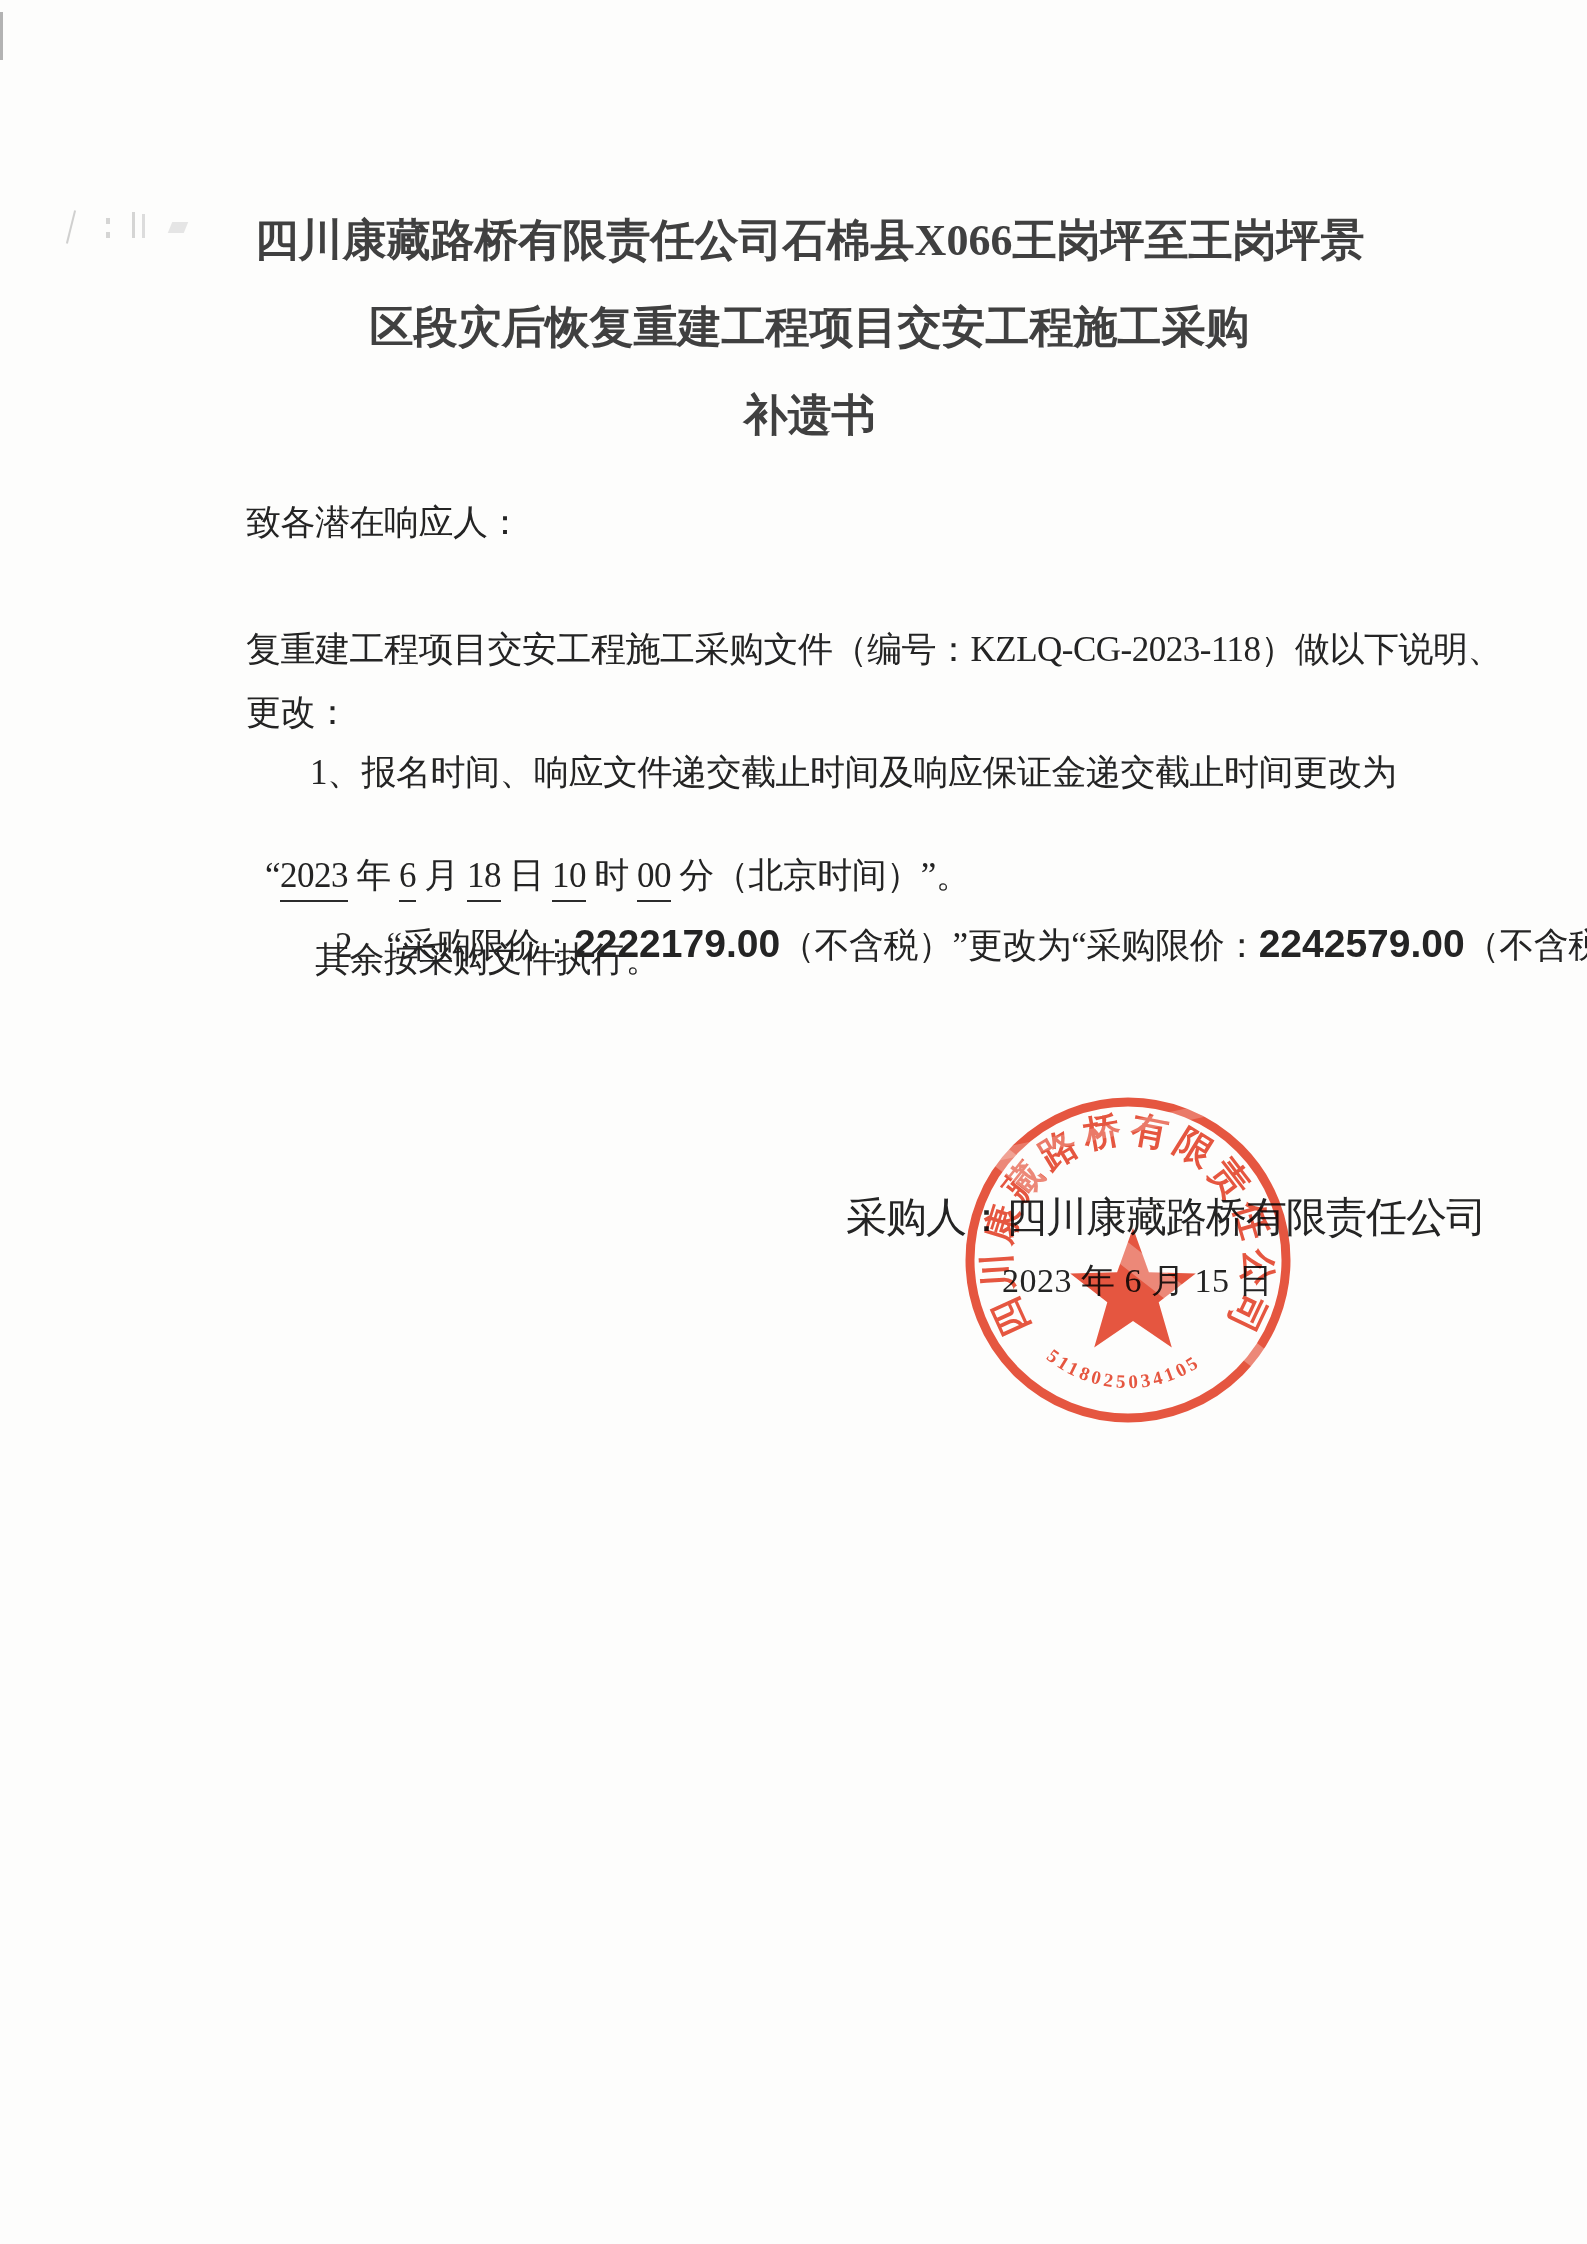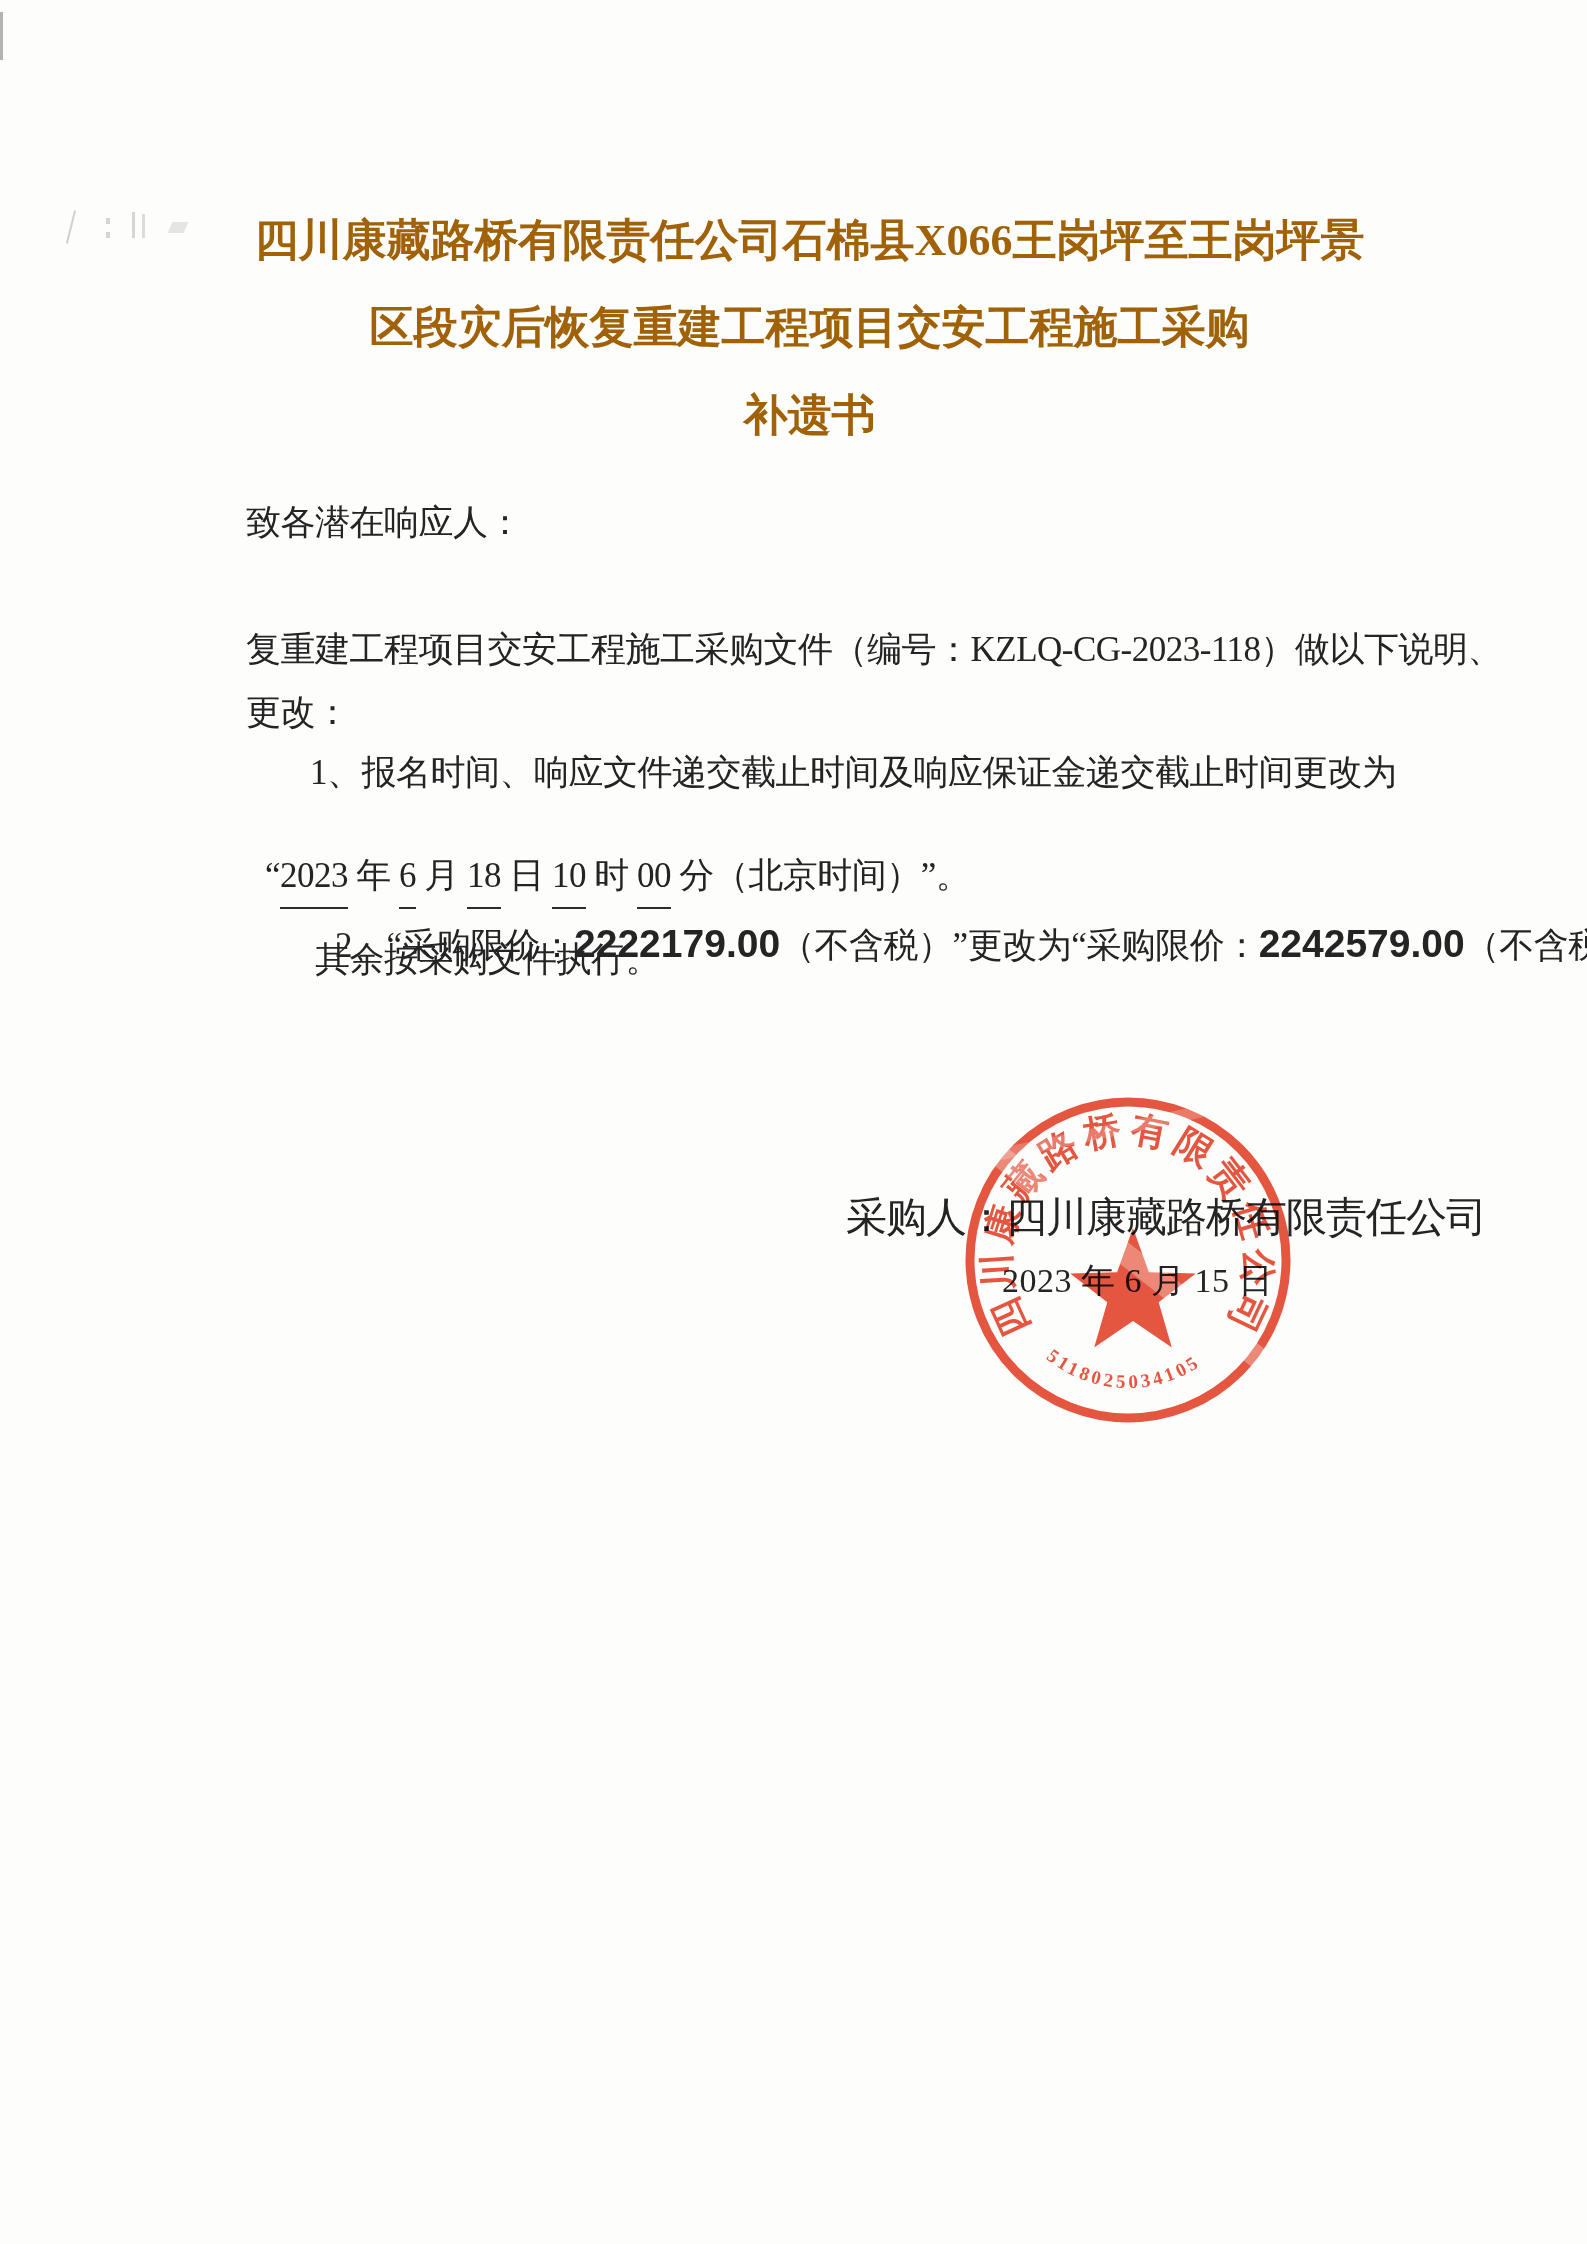--- a/index.html
+++ b/index.html
@@ -18,39 +18,39 @@
   .scuff-b1{left:106px;top:218px;width:4px;height:6px;opacity:.4;}
   .scuff-b2{left:106px;top:232px;width:4px;height:6px;opacity:.4;}
   .scuff-c1{left:132px;top:212px;width:3px;height:26px;opacity:.4;}
   .scuff-c2{left:142px;top:214px;width:3px;height:24px;opacity:.32;}
   .scuff-d{left:170px;top:222px;width:16px;height:11px;opacity:.28;transform:skewX(-22deg);background:#aaa;}
   
   .title-line{
     position:absolute;left:0;right:0;
     text-align:center;padding-left:32px;
     font-weight:700;font-size:44px;letter-spacing:0px;
-    color:#a16207;white-space:pre;line-height:1.15;
+    color:#404040;white-space:pre;line-height:1.15;
   }
   .t1{top:216px;}
   .t2{top:303px;}
   .t3{top:391px;}
   
   .l{
     position:absolute;font-size:35px;letter-spacing:-0.5px;
     color:#242424;white-space:pre;line-height:1.15;
   }
   .salutation{left:246px;top:503px;}
   .intro1{left:310px;top:568px;}
   .intro2{left:246px;top:630px;}
   .intro3{left:246px;top:693px;}
   .item1a{left:310px;top:753px;}
   .item1b{left:232px;top:816px;}
   .item2a{left:302px;top:882px;}
   .item2b{left:315px;top:940px;}
-  .u{border-bottom:2px solid #2c2c2c;padding-bottom:12px;}
+  .u{border-bottom:2px solid #2c2c2c;padding-bottom:5px;}
   .num{font-family:"Liberation Sans","DejaVu Sans",sans-serif;font-weight:600;font-size:39px;letter-spacing:0;}
   
   .buyer-line{position:absolute;left:846px;top:1190px;font-size:41px;letter-spacing:-1px;white-space:pre;color:#242424;}
   .date-line{position:absolute;left:1002px;top:1258px;font-size:34px;letter-spacing:0.5px;white-space:pre;color:#242424;}
   
   .stamp{
     position:absolute;left:956px;top:1088px;
     mix-blend-mode:multiply;opacity:.93;
   }
 </style>

